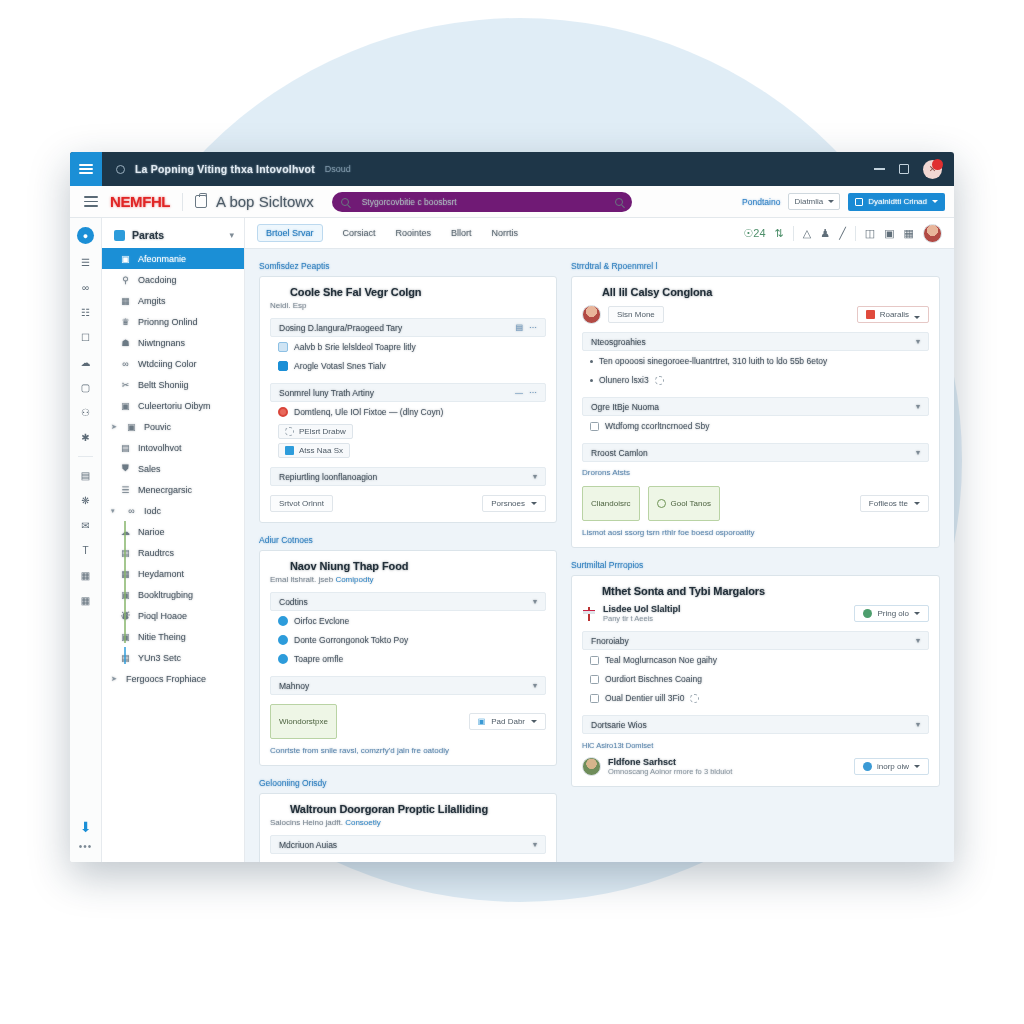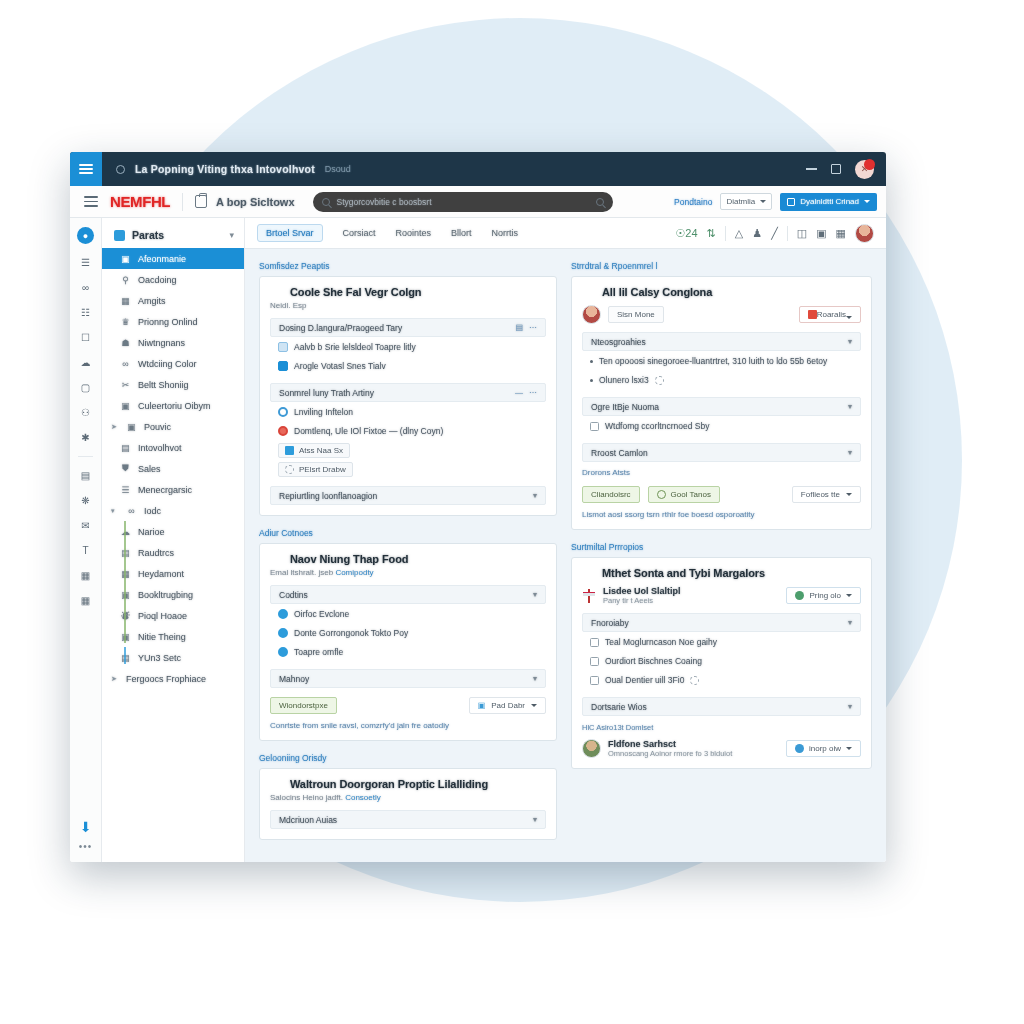--- a/index.html
+++ b/index.html
@@ -7,21 +7,21 @@
   body {
     font-family: "Liberation Sans", sans-serif;
     background:#ffffff;
     position:relative;
   }
   #bg-circle{
     position:absolute; left:78px; top:18px; width:884px; height:884px;
     border-radius:50%; background:#dbeaf4; opacity:.85;
   }
   #window{
-    position:absolute; left:70px; top:152px; width:816px; height:710px;
+    position:absolute; left:70px; top:152px; width:884px; height:710px;
     background:#ffffff; border-radius:3px;
     box-shadow:0 14px 40px rgba(20,45,70,.28);
     overflow:hidden; display:flex; flex-direction:column;
   }
 
   
   .titlebar{
     height:34px; background:#1e3648; display:flex; align-items:center;
     color:#e7eef4; flex:0 0 34px;
   }
@@ -60,24 +60,24 @@
   }
   .ab-hamb{ width:14px; display:flex; flex-direction:column; gap:3px; margin:0 12px 0 6px;}
   .ab-hamb i{ height:1.6px; background:#5a6a76; display:block; border-radius:1px;}
   .logo{
     font-size:15px; font-weight:bold; color:#e02626; letter-spacing:-.4px;
     text-shadow:0 0 2.4px rgba(224,38,38,.65); font-family:"Liberation Sans",sans-serif;
   }
   .ab-div{ width:1px; height:18px; background:#e1e6ea; margin:0 12px;}
   .ab-icon{ width:12px; height:13px; border:1.3px solid #6a7884; border-radius:2px; position:relative;}
   .ab-icon:before{ content:""; position:absolute; left:3px; top:-3px; width:6px; height:3px; border:1.3px solid #6a7884; border-bottom:none; border-radius:2px 2px 0 0;}
-  .ab-label{ font-size:11px; color:#4e5c68; margin-left:9px; text-shadow:0 0 2px rgba(78,92,104,.55);font-weight:bold;}
+  .ab-label{ font-size:15px; color:#4e5c68; margin-left:9px; text-shadow:0 0 2px rgba(78,92,104,.55);}
   .searchbox{
-    margin-left:18px; width:300px; height:20px; background:#404040;
-    border-radius:10px; display:flex; align-items:center; padding:0 9px; gap:7px;
+    margin-left:18px; width:300px; height:20px; background:#701a75;
+    border-radius:10px; display:flex; align-items:center; padding:0 9px; gap:13px;
   }
   .mag{
     width:8px; height:8px; border:1.4px solid #69757f; border-radius:50%;
     position:relative; flex:0 0 auto;
   }
   .mag:after{ content:""; position:absolute; right:-3px; bottom:-3px; width:4px; height:1.4px; background:#69757f; transform:rotate(45deg);}
   .ph{ font-size:8.5px; color:#a9b3bb; text-shadow:0 0 2px rgba(169,179,187,.6);}
   .ab-right{ margin-left:auto; display:flex; align-items:center; gap:8px; padding-right:9px;}
   .ab-link{ font-size:8.5px; color:#2d7fc4; text-shadow:0 0 2px rgba(45,127,196,.6);}
   .mini-sel{
@@ -212,33 +212,33 @@
   .bullet{ width:3px;height:3px;border-radius:50%;background:#5c6974;flex:0 0 auto;}
   .cardfoot{
     display:flex; align-items:center; margin-top:9px; gap:8px;
   }
   .btn-ghost{
     border:1px solid #dfe5ea; background:#fbfcfd; border-radius:2px;
     padding:3px 8px; font-size:8px; color:#4f5c67;
   }
   .btn-green{
     border:1px solid #b9d3a4; background:#eef6e6; border-radius:2px;
-    padding:3px 8px; font-size:8px; color:#4d6340;
+    padding:12px 8px; font-size:8px; color:#4d6340;
     display:inline-flex; align-items:center; gap:5px;
   }
   .btn-green .gdot{ width:9px;height:9px;border-radius:50%;border:1.4px solid #6f9456;}
   .btn-sel{
     margin-left:auto; border:1px solid #dfe5ea; background:#fff; border-radius:2px;
     padding:3px 8px; font-size:8px; color:#4f5c67;
     display:inline-flex; align-items:center; gap:6px;
   }
   .btn-red{
     border:1px solid #e6c8c6; background:#fff; border-radius:2px;
     padding:3px 8px; font-size:8px; color:#4f5c67;
-    display:inline-flex; align-items:flex-end; 
+    display:inline-flex; align-items:flex-end; gap:5px;
   }
   .btn-red .rdot{ width:9px;height:9px;border-radius:1px;background:#e04a3c;}
   .btn-blue-o{
     border:1px solid #cfe0ec; background:#fff; border-radius:2px;
     padding:3px 8px; font-size:8px; color:#4f5c67;
     display:inline-flex; align-items:center; gap:5px;
   }
   .btn-blue-o .bdot{ width:9px;height:9px;border-radius:50%;background:#3a9ad5;}
   .note{
     font-size:8px; color:#5d87ad; margin-top:7px;
@@ -488,43 +488,46 @@
               </div>
 
               <div class="accordion">
                 <span>Sonmrel luny Trath Artiny</span>
                 <span class="endicons">
                   <span>—</span>
                   <span>⋯</span>
                 </span>
               </div>
               <div class="row">
-                <span class="circ"></span>
-                <span>Lnviling Inftelon</span>
-              </div>
-              <div class="row">
                 <span class="circ red"></span>
                 <span>Domtlenq, Ule IOl Fixtoe — (dlny Coyn)</span>
+              </div>
+              <div>
+                <span class="chip grey">
+                  <span class="mini"></span>
+                  <span>PElsrt Drabw</span>
+                </span>
               </div>
               <div>
                 <span class="chip">
                   <span class="mini"></span>
                   <span>Atss Naa Sx</span>
                 </span>
               </div>
-              <div>
-                <span class="chip grey">
-                  <span class="mini"></span>
-                  <span>PElsrt Drabw</span>
-                </span>
-              </div>
 
               <div class="accordion">
                 <span>Repiurtling loonflanoagion</span>
                 <span class="ch">▾</span>
+              </div>
+              <div class="cardfoot">
+                <span class="btn-ghost">Srtvot Orlnnt</span>
+                <span class="btn-sel">
+                  <span>Porsnoes</span>
+                  <span class="caret"></span>
+                </span>
               </div>
             </div>
           </div>
 
           <div>
             <div class="sec-title">Adiur Cotnoes</div>
             <div class="card">
               <div class="card-title">Naov Niung Thap Food</div>
               <div class="card-sub">
                 <span>Emal ltshralt. jseb</span>

